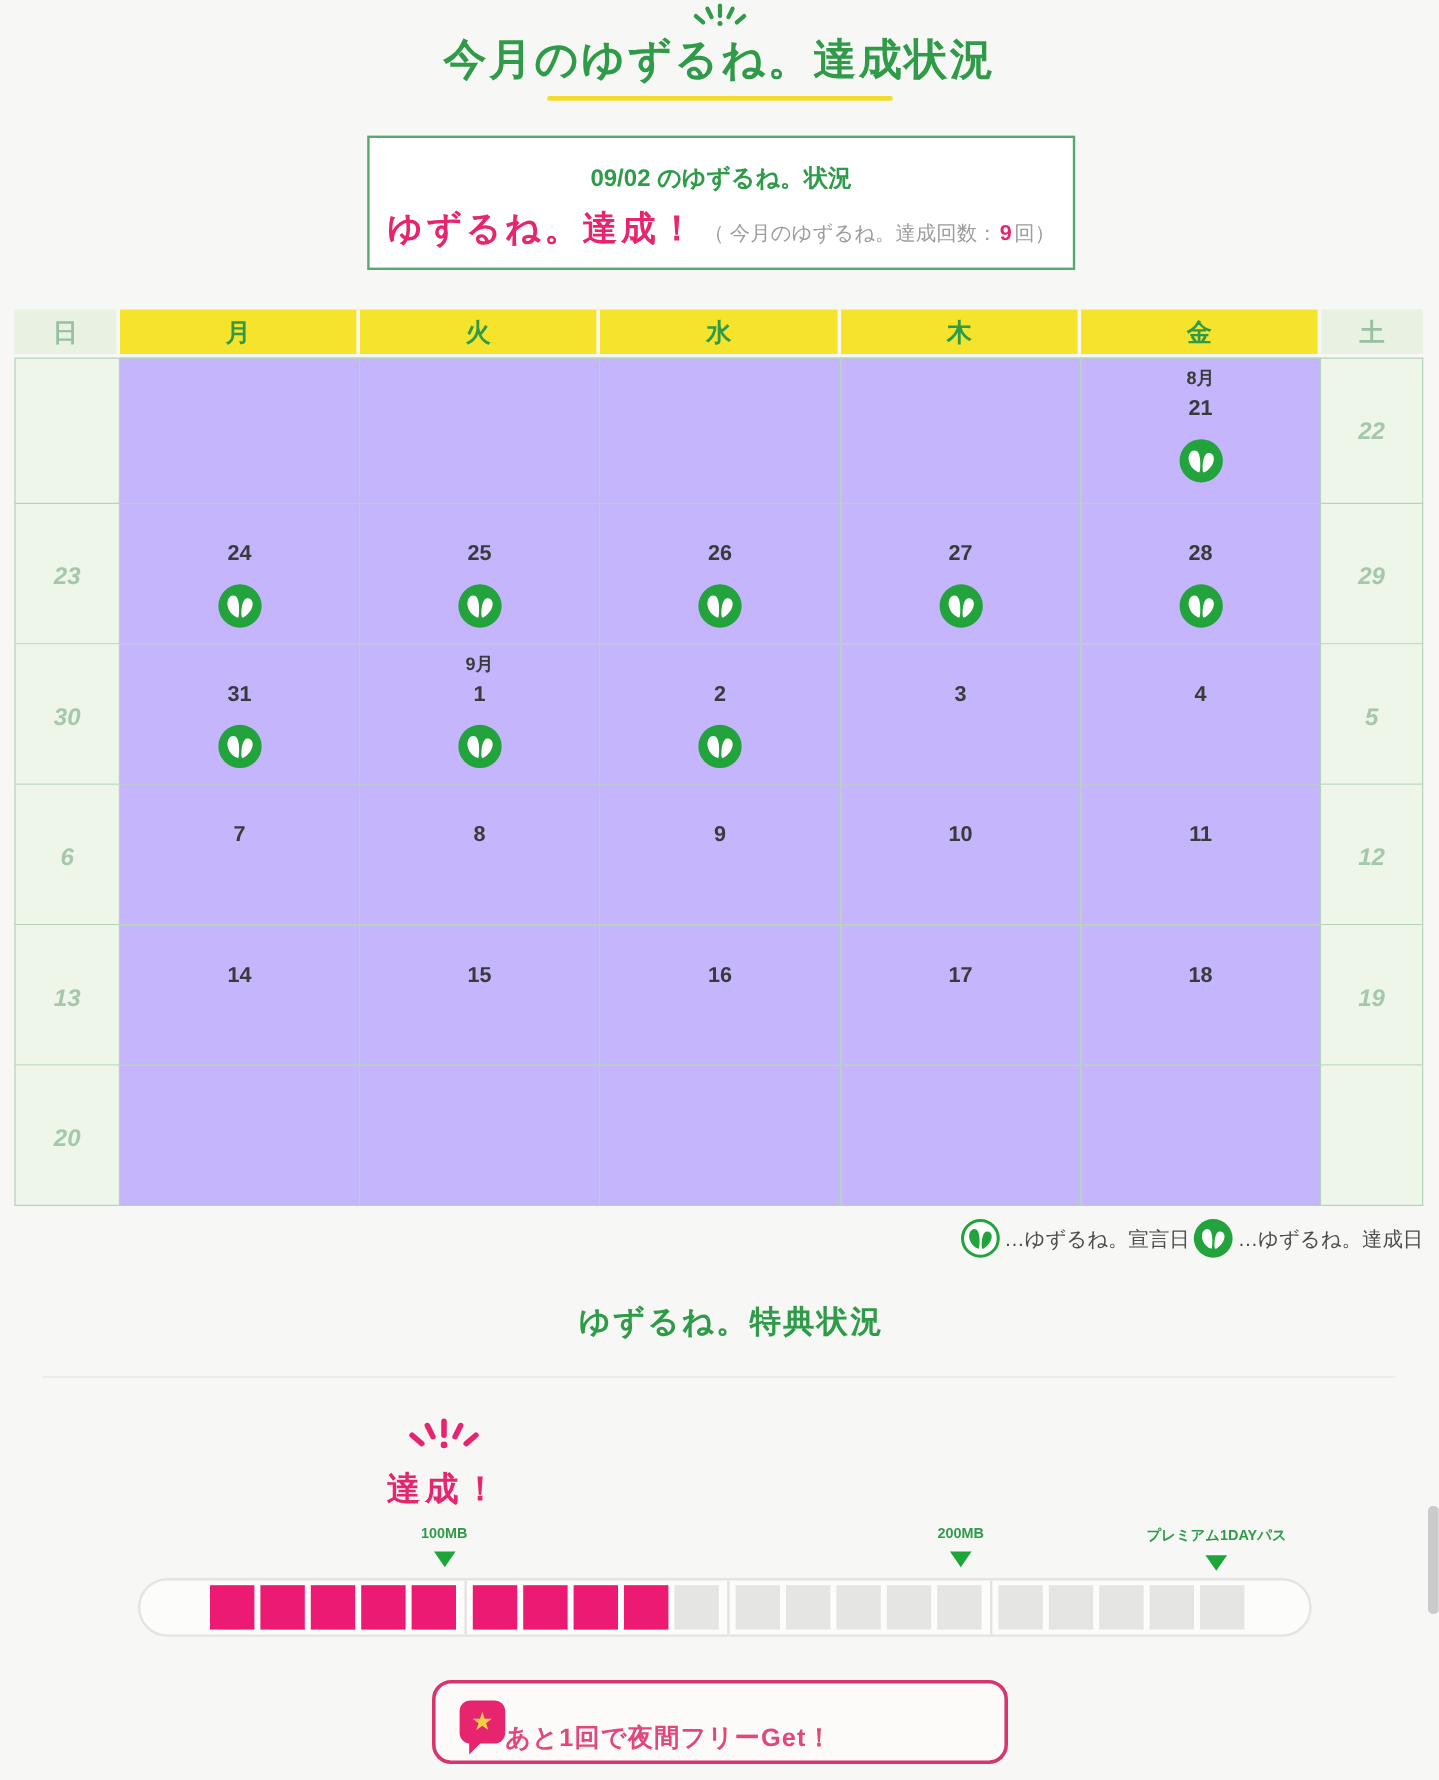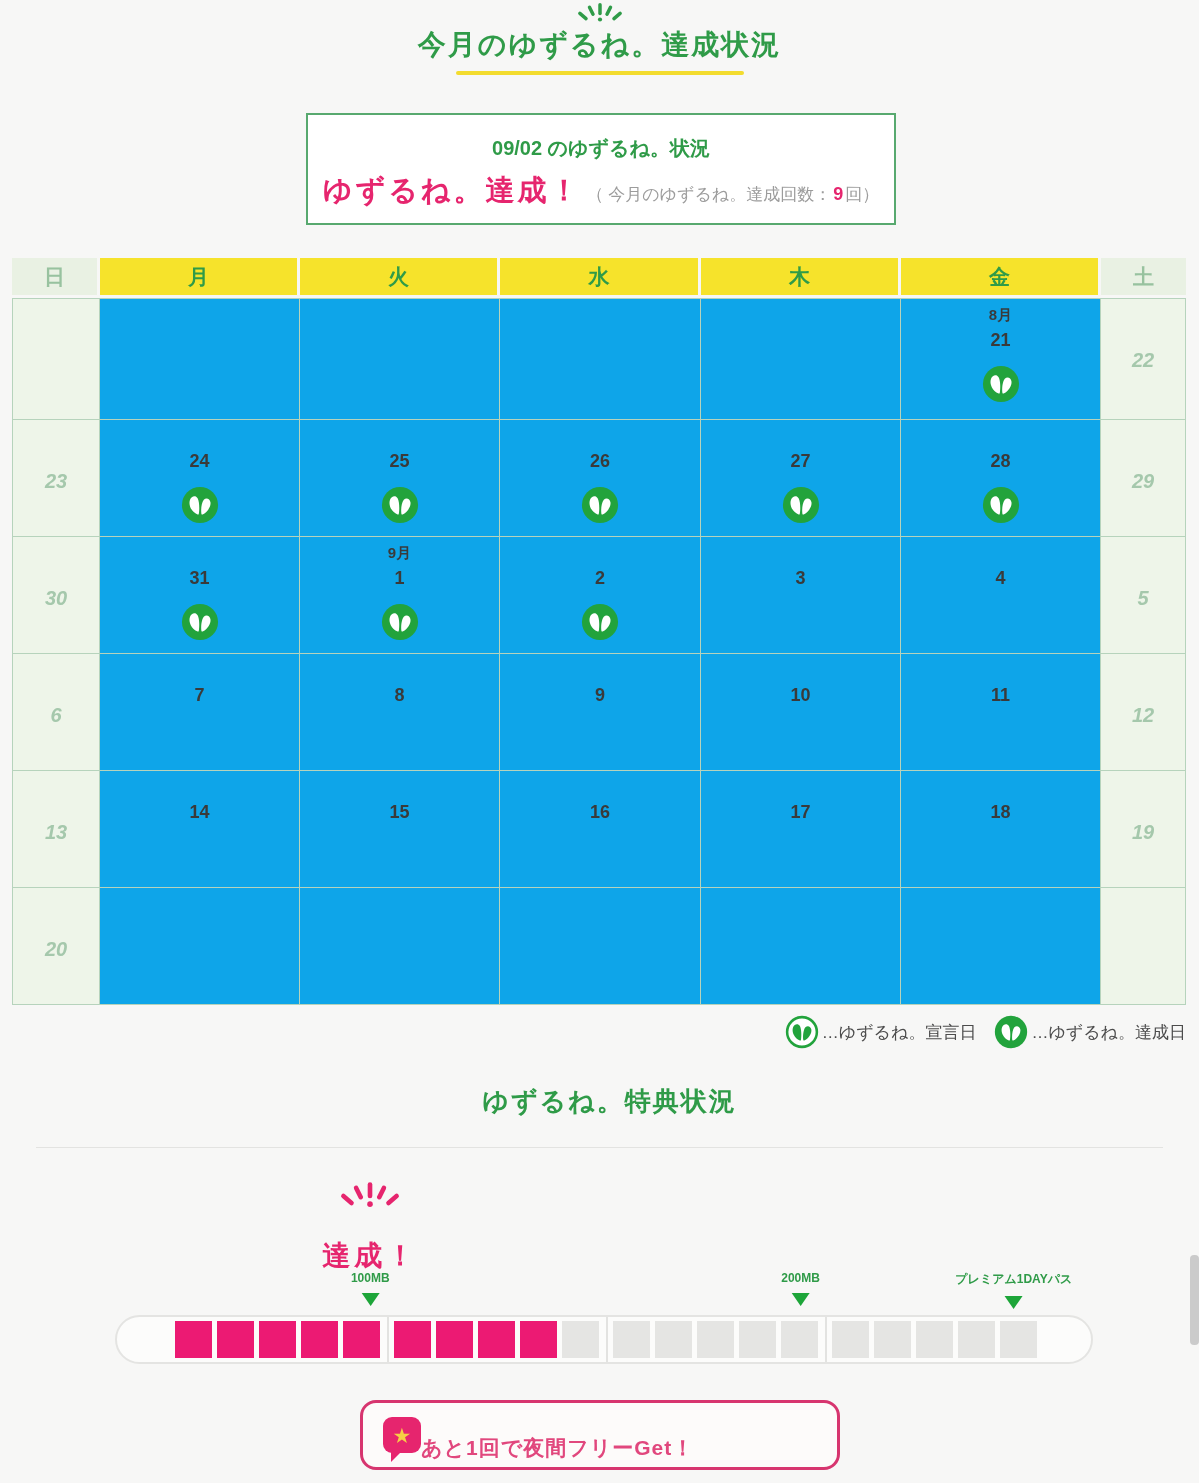--- a/index.html
+++ b/index.html
@@ -6,21 +6,21 @@
   html,body { width:1199px; height:1483px; }
   body {
     position:relative;
     background:#f7f7f6;
     font-family:"Liberation Sans","DejaVu Sans",sans-serif;
     overflow:hidden;
   }
   
   .top-header { position:absolute; top:2px; left:0; right:0; text-align:center; }
   .top-header .burst-holder { height:26px; }
-  .page-title { font-size:28px; font-weight:bold; color:#2f9b48; letter-spacing:2px; line-height:1.2; }
+  .page-title { font-size:36px; font-weight:bold; color:#2f9b48; letter-spacing:2px; line-height:1.2; }
   .title-underline { width:288px; height:4px; background:#f3dc2e; margin:9px auto 0; border-radius:2px; }
 
   
   .status-card {
     position:absolute; left:306px; top:113px; width:590px; height:112px;
     background:#ffffff; border:2px solid #58a96f; border-radius:0;
     padding-top:20px;
   }
   .card-date { text-align:center; font-size:20px; font-weight:bold; color:#2f9b48; }
   .card-line2 { margin-top:9px; display:flex; justify-content:center; align-items:baseline; gap:5px; }
@@ -31,50 +31,50 @@
   
   .calendar { position:absolute; left:12px; top:258px; width:1174px; }
   .cal-header, .cal-body { display:grid; grid-template-columns:88px 200px 200px 201px 200px 200px 85px; }
   .cal-header { height:40px; }
   .hd-cell { display:flex; align-items:center; justify-content:center; font-size:21px; font-weight:bold;
              border-bottom:3px solid #f7f7f6; }
   .hd-cell.gap { border-right:3px solid #f7f7f6; }
   .hd-weekday { background:#f6e32b; color:#2f9b48; }
   .hd-weekend { background:#e9f1e3; color:#98c29f; }
   .cal-body { grid-template-rows:122px 117px 117px 117px 117px 117px; }
-  .cell { position:relative; background:#0ea5e9; border-right:1px solid #b6d3bc; border-bottom:1px solid #b6d3bc; }
+  .cell { position:relative; background:#c4b5fd; border-right:1px solid #b6d3bc; border-bottom:1px solid #b6d3bc; }
   .cell.col0 { border-left:1px solid #b6d3bc; }
   .cell.row0 { border-top:1px solid #b6d3bc; }
   .cell.weekend { background:#eef5e9; }
   .cell .month { position:absolute; top:7px; left:0; width:100%; text-align:center;
                  font-size:15px; font-weight:bold; color:#3a3a3a; }
   .cell .num { position:absolute; top:31px; left:0; width:100%; text-align:center;
                font-size:18px; font-weight:bold; color:#3a3a3a; }
   .cell.weekend .num { color:#a5c8ac; font-size:20px; top:50px;font-style:italic; }
   .cell .licon { position:absolute; top:66px; left:50%; transform:translateX(-50%); line-height:0; }
 
   
   .legend { position:absolute; top:1012px; left:0; right:13px; height:40px;
-            display:flex; justify-content:flex-end; align-items:center; gap:18px; }
+            display:flex; justify-content:flex-end; align-items:center; gap:3px; }
   .legend-item { display:flex; align-items:center; gap:3px; font-size:17px; color:#4c4c4c; }
   .legend-item svg { display:block; }
 
   
   .benefits-title { position:absolute; top:1084px; left:0; right:0; text-align:center;
                     font-size:26px; font-weight:bold; color:#2f9b48; letter-spacing:2px;margin-left:20px; }
   .section-divider { position:absolute; top:1147px; left:36px; right:36px; height:1px; background:#e3e3e1; }
 
   .progress-wrap { position:absolute; left:115px; top:1255px; width:978px; height:115px; }
   .milestone { position:absolute; top:16px; transform:translateX(-50%); text-align:center;
                color:#2f9b48; font-size:12px; font-weight:bold; white-space:nowrap; }
   .milestone .tri { width:0; height:0; margin:8px auto 0;
                     border-left:9px solid transparent; border-right:9px solid transparent;
                     border-top:13px solid #1da539; }
   .achieve-badge { position:absolute; left:26.1%; top:-74px; transform:translateX(-50%); text-align:center; }
-  .achieve-text { font-size:28px; font-weight:bold; color:#e6256e; letter-spacing:4px; margin-top:17px; }
+  .achieve-text { font-size:28px; font-weight:bold; color:#e6256e; letter-spacing:4px; margin-top:1px; }
 
   .bar { position:absolute; top:60px; left:0; width:978px; height:49px;
          border:2px solid #e4e4e2; border-radius:25px; background:#fcfcfb;
          display:flex; align-items:center; padding-left:58px; overflow:hidden; }
   .segments { display:flex; align-items:center; }
   .seg { width:37px; height:37px; margin-right:5px; }
   .seg.filled { background:#ec1a73; }
   .seg.empty { background:#e5e5e3; }
   .seg-divider { width:2px; height:45px; background:#e3e3e1; margin:0 5px 0 2px; }
 

